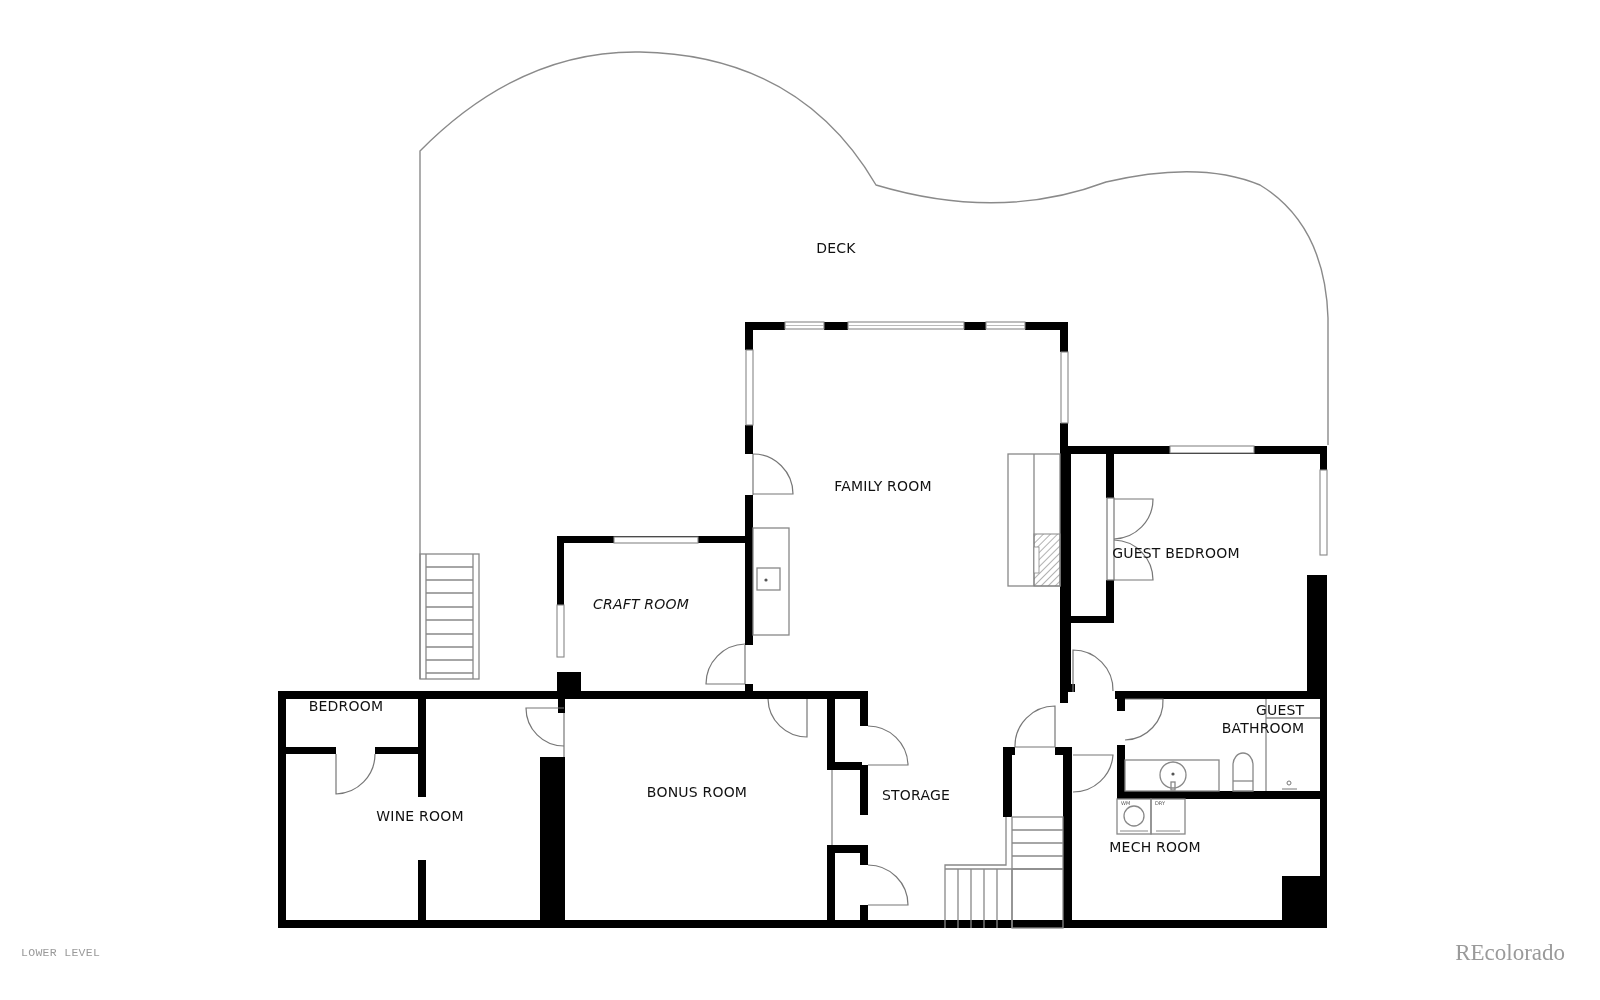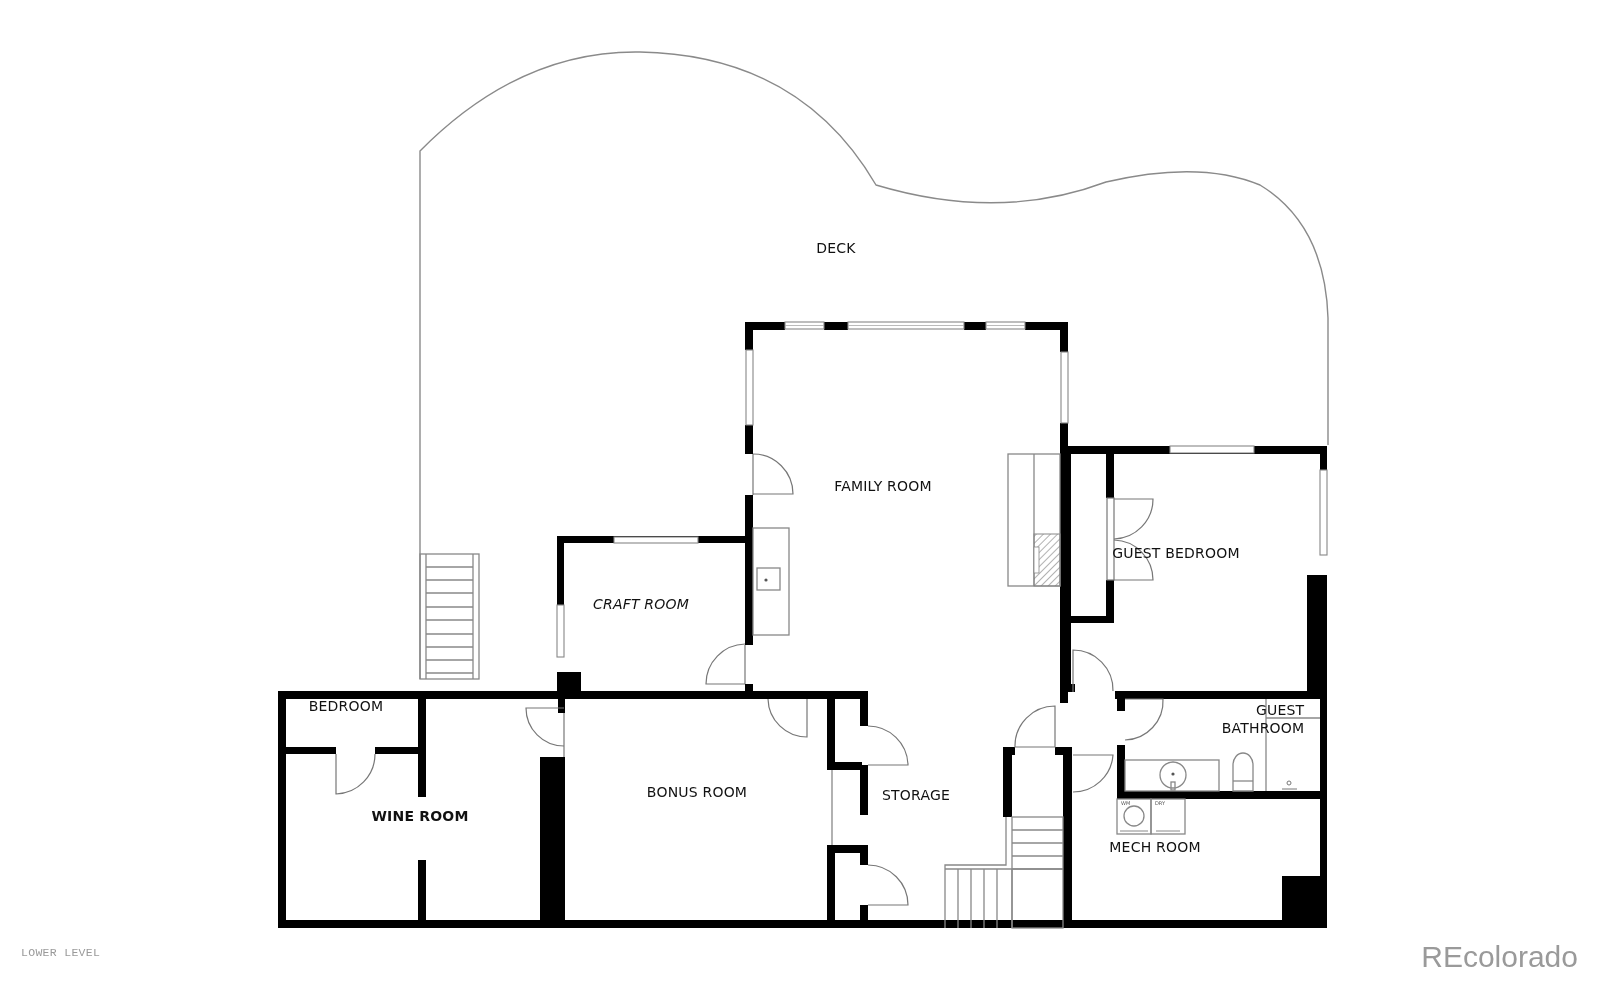--- a/index.html
+++ b/index.html
@@ -6,21 +6,21 @@
     body { width: 1600px; height: 1000px; position: relative; overflow: hidden; font-family: "DejaVu Sans", sans-serif; }
     svg.plan { position: absolute; left: 0; top: 0; width: 1600px; height: 1000px; }
     .wall { fill: #000; }
     .thin { fill: none; stroke: #888; stroke-width: 1.3; }
     .thin-dark { fill: none; stroke: #777; stroke-width: 1.2; }
     .deck-line { fill: none; stroke: #8a8a8a; stroke-width: 1.4; }
     .win { fill: #fff; stroke: #888; stroke-width: 1.1; }
     .door-arc { fill: none; stroke: #777; stroke-width: 1.2; }
     .room-label { position: absolute; font-family: "DejaVu Sans", sans-serif; font-size: 14px; color: #111; letter-spacing: 0.2px; white-space: nowrap; transform: translate(-50%, -50%); text-align: right; line-height: 18px; }
     .footer-level { position: absolute; left: 21px; top: 946px; font-family: Liberation Mono, monospace; font-size: 11.5px; color: #9a9a9a; letter-spacing: 0.3px; }
-    .footer-brand { position: absolute; right: 22px; top: 940px; font-family: Liberation Sans, sans-serif; font-size: 30px; color: #9a9a9a; }
+    .footer-brand { position: absolute; right: 35px; top: 940px; font-family: Liberation Serif, serif; font-size: 23px; color: #9a9a9a; }
   </style>
 </head>
 <body>
 
 <svg class="plan" viewBox="0 0 1600 1000" xmlns="http://www.w3.org/2000/svg">
 
   <path class="deck-line" d="M 420 679 L 420 151 Q 520 50 640 52 Q 800 55 876 185 Q 1000 222 1106 182 Q 1200 160 1260 185 Q 1325 225 1328 318 L 1328 445"></path>
 
   <g class="thin">
     <rect x="420" y="554" width="59" height="125"></rect>
@@ -210,17 +210,17 @@
 
 <div class="room-label" style="left:836px;top:248px;">DECK</div>
 <div class="room-label" style="left:883px;top:486px;">FAMILY ROOM</div>
 <div class="room-label" style="left:1176px;top:553px;">GUEST BEDROOM</div>
 <div class="room-label" style="left:641px;top:604px;font-style:italic;">CRAFT ROOM</div>
 <div class="room-label" style="left:346px;top:706px;">BEDROOM</div>
 <div class="room-label" style="left:1222px;top:719px;white-space:pre-line;margin-left:41px;">GUEST
 BATHROOM</div>
 <div class="room-label" style="left:697px;top:792px;">BONUS ROOM</div>
 <div class="room-label" style="left:916px;top:795px;">STORAGE</div>
-<div class="room-label" style="left:420px;top:816px;font-weight:bold;">WINE ROOM</div>
+<div class="room-label" style="left:420px;top:816px;">WINE ROOM</div>
 <div class="room-label" style="left:1155px;top:847px;">MECH ROOM</div>
 
 <div class="footer-level">LOWER LEVEL</div>
 <div class="footer-brand">REcolorado</div>
 
 </body></html>

